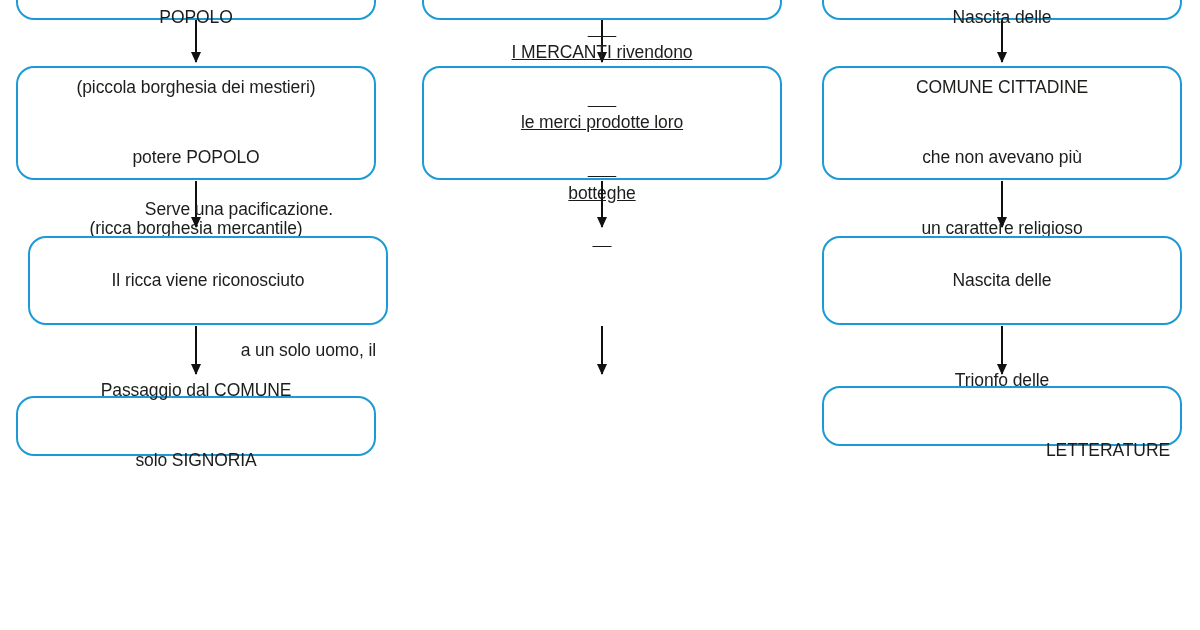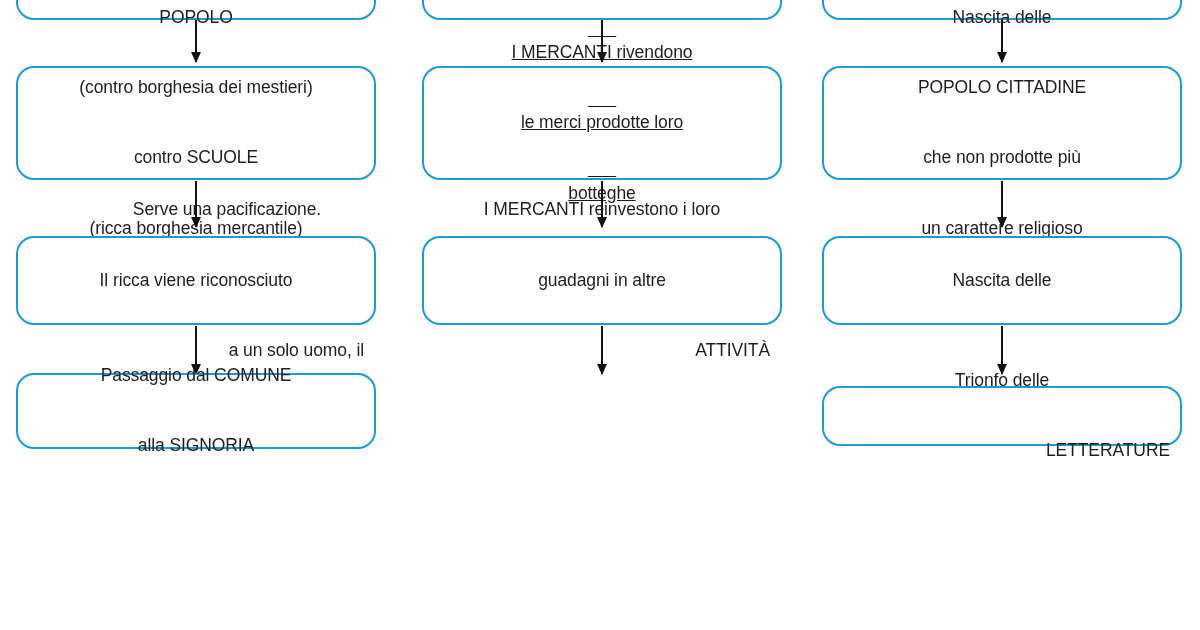--- a/index.html
+++ b/index.html
@@ -82,83 +82,76 @@
 
   <div class="node clipped" style="left:16px; top:-44px; width:360px; height:64px;">
     <div class="lines"></div>
   </div>
 
   <div class="arrow" style="left:195px; top:20px; height:42px;"></div>
 
   <div class="node" style="left:16px; top:66px; width:360px; height:114px;">
     <div class="lines">
       <span class="ln">POPOLO</span>
-      <span class="ln">(contro borghesia dei mestieri)</span>
-      <span class="ln">contro SCUOLE</span>
+      <span class="ln">(piccola borghesia dei mestieri)</span>
+      <span class="ln">potere POPOLO</span>
       <span class="ln">(ricca borghesia mercantile)</span>
     </div>
   </div>
 
   <div class="arrow" style="left:195px; top:181px; height:46px;"></div>
 
-  <div class="node" style="left:16px; top:236px; width:360px; height:89px;">
+  <div class="node" style="left:28px; top:236px; width:360px; height:89px;">
     <div class="lines">
       <span class="ln indent-right">Serve una pacificazione.</span>
       <span class="ln">Il ricca viene riconosciuto</span>
       <span class="ln indent-left3">a un solo uomo, il</span>
     </div>
   </div>
 
   <div class="arrow" style="left:195px; top:326px; height:48px;"></div>
 
-  <div class="node" style="left:16px; top:373px; width:360px; height:76px;">
+  <div class="node" style="left:16px; top:396px; width:360px; height:60px;">
     <div class="lines">
       <span class="ln">Passaggio dal COMUNE</span>
-      <span class="ln">alla SIGNORIA</span>
+      <span class="ln">solo SIGNORIA</span>
     </div>
   </div>
 
   <div class="node clipped" style="left:422px; top:-44px; width:360px; height:64px;">
     <div class="lines"></div>
   </div>
 
   <div class="arrow" style="left:601px; top:20px; height:42px;"></div>
 
   <div class="node" style="left:422px; top:66px; width:360px; height:114px;text-decoration:underline;">
     <div class="lines">
       <span class="ln">I MERCANTI rivendono</span>
       <span class="ln">le merci prodotte loro</span>
       <span class="ln">botteghe</span>
     </div>
   </div>
 
   <div class="arrow" style="left:601px; top:181px; height:46px;"></div>
 
-  <div class="node" style="left:422px; top:236px; width:360px; height:89px;">
-    <div class="lines">
-      <span class="ln">I MERCANTI reinvestono i loro</span>
-      <span class="ln">guadagni in altre</span>
-      <span class="ln indent-left3">ATTIVITÀ</span>
-    </div>
-  </div>
 
   <div class="arrow" style="left:601px; top:326px; height:48px;"></div>
 
 
   <div class="node clipped" style="left:822px; top:-44px; width:360px; height:64px;">
     <div class="lines"></div>
   </div>
 
   <div class="arrow" style="left:1001px; top:20px; height:42px;"></div>
 
   <div class="node" style="left:822px; top:66px; width:360px; height:114px;">
     <div class="lines">
       <span class="ln">Nascita delle</span>
-      <span class="ln">POPOLO CITTADINE</span>
-      <span class="ln">che non prodotte più</span>
+      <span class="ln">COMUNE CITTADINE</span>
+      <span class="ln">che non avevano più</span>
       <span class="ln">un carattere religioso</span>
     </div>
   </div>
 
   <div class="arrow" style="left:1001px; top:181px; height:46px;"></div>
 
   <div class="node" style="left:822px; top:236px; width:360px; height:89px;">
     <div class="lines">
       <span class="ln">Nascita delle</span>
     </div>

